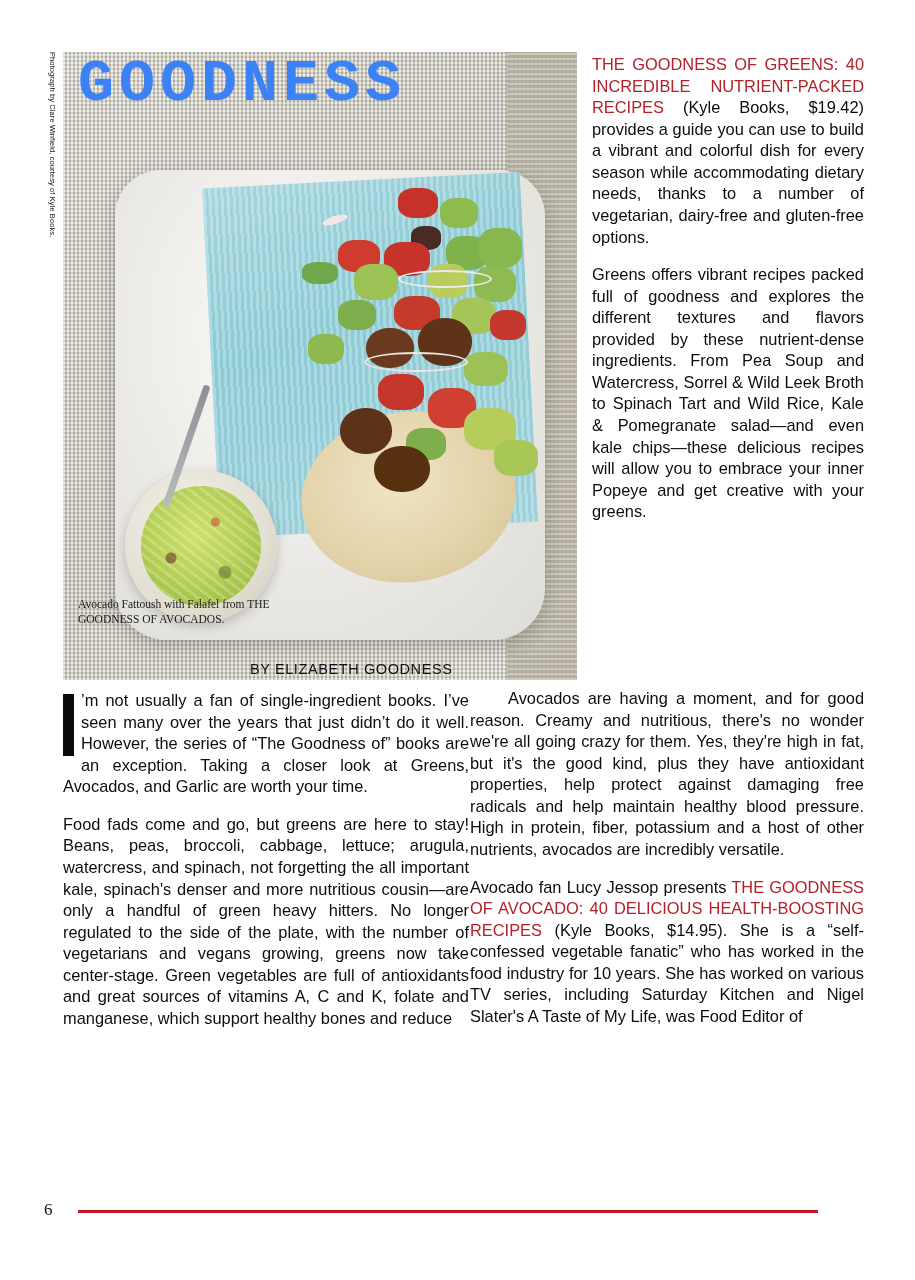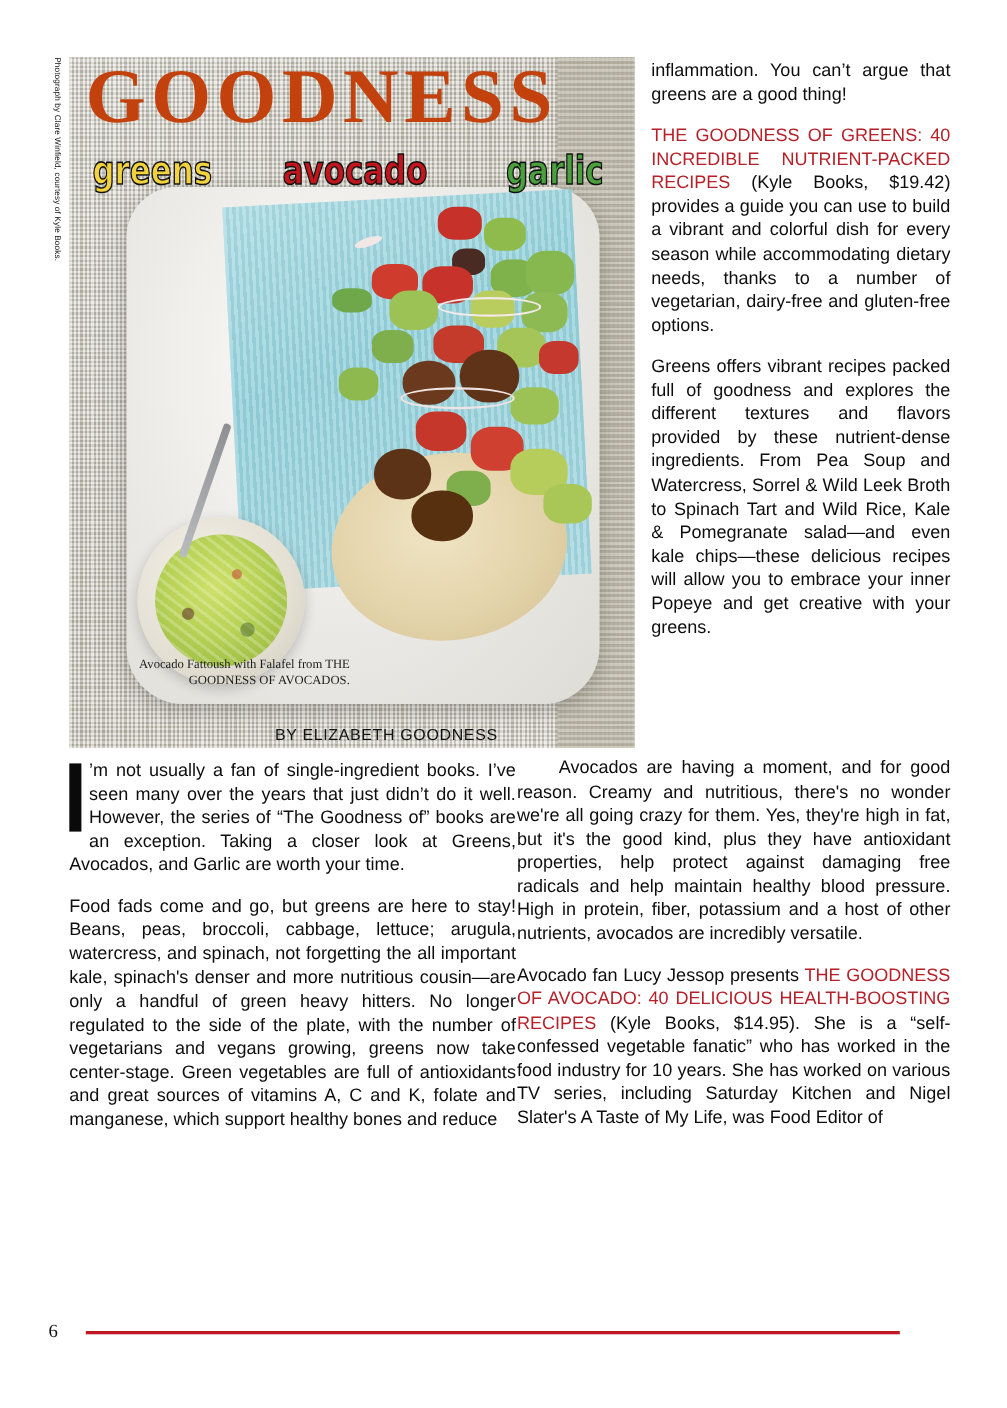--- a/index.html
+++ b/index.html
@@ -99,25 +99,25 @@
   .veg{position:absolute;border-radius:40%;}
   .fringe{
     position:absolute;right:0;top:0;width:70px;height:100%;
     background:repeating-linear-gradient(0deg,#cbc7ba 0 2px,#aea99a 2px 5px);
     opacity:.85;
   }
 
   
   .goodness{
     position:absolute;left:78px;top:56px;
-    font-size:70px;line-height:.95;
+    font-size:60px;line-height:.95;
     font-weight:bold;
     letter-spacing:5px;
-    color:#c2410c;
-    font-family:Liberation Serif, serif;
+    color:#3b82f6;
+    font-family:Liberation Mono, monospace;
     white-space:nowrap;
   }
   .subwords{
     position:absolute;left:84px;top:138px;
     width:490px;
     display:flex;justify-content:space-between;
     font-family:"DejaVu Sans", sans-serif;
     font-weight:bold;
     font-size:36px;
     line-height:1;
@@ -129,21 +129,21 @@
     -webkit-text-stroke:1.4px #111;
   }
   .sw-greens{color:#f2d33e;}
   .sw-avocado{color:#c2161c;}
   .sw-garlic{color:#4aa03e;}
 
   
   .caption{
     position:absolute;
     left:78px;top:597px;width:240px;
-    text-align:right;
+    text-align:left;
     font-family:"Liberation Serif", serif;
     font-size:11.5px;
     line-height:1.32;
     color:#1b1b1b;
   }
   .byline{
     position:absolute;
     left:250px;top:661px;
     font-size:14.5px;
     letter-spacing:.6px;
@@ -245,31 +245,25 @@
 
     <div class="bowl">
       <div class="bowl-inner"></div>
     </div>
     <div class="spoon"></div>
   </div>
 
   <div class="photo-credit">Photograph by Clare Winfield, courtesy of Kyle Books.</div>
 
   <div class="goodness">GOODNESS</div>
-  <div class="subwords">
-    <span class="sw sw-greens">greens</span>
-    <span class="sw sw-avocado">avocado</span>
-    <span class="sw sw-garlic">garlic</span>
-  </div>
 
   <div class="caption">Avocado Fattoush with Falafel from THE GOODNESS OF AVOCADOS.</div>
   <div class="byline">BY ELIZABETH GOODNESS</div>
 
   <div class="col-right-top">
-    <p class="body">inflammation.  You can’t argue that greens are a good thing!</p>
     <p class="body"><span class="red">THE GOODNESS OF GREENS: 40 INCREDIBLE  NUTRIENT-PACKED RECIPES</span><span> (Kyle Books, $19.42) provides a guide you can use to build a vibrant and colorful dish for every season while accommodating dietary needs, thanks to a number of vegetarian, dairy-free and gluten-free options.</span></p>
     <p class="body">Greens offers vibrant recipes packed full of goodness and explores the different textures and flavors provided by these nutrient-dense ingredients. From Pea Soup and Watercress, Sorrel &amp; Wild Leek Broth to Spinach Tart and Wild Rice, Kale &amp; Pomegranate salad—and even kale chips—these delicious recipes will allow you to embrace your inner Popeye and get creative with your greens.</p>
   </div>
 
   <div class="col-left">
     <p class="body"><span class="dropcap"></span><span>’m not usually a fan of single-ingredient books. I’ve seen many over the years that just didn’t do it well.  However, the series of “The Goodness of” books are an exception.  Taking a closer look at Greens, Avocados, and Garlic are worth your time.</span></p>
 
     <p class="body">Food fads come and go, but greens are here to stay!  Beans, peas, broccoli, cabbage, lettuce; arugula, watercress, and spinach, not forgetting the all important kale, spinach's denser and more nutritious cousin—are only a handful of green heavy hitters. No longer regulated to the side of the plate, with the number of vegetarians and vegans growing, greens now take center-stage. Green vegetables are full of antioxidants and great sources of vitamins A, C and K, folate and manganese, which support healthy bones and reduce</p>
   </div>
 

